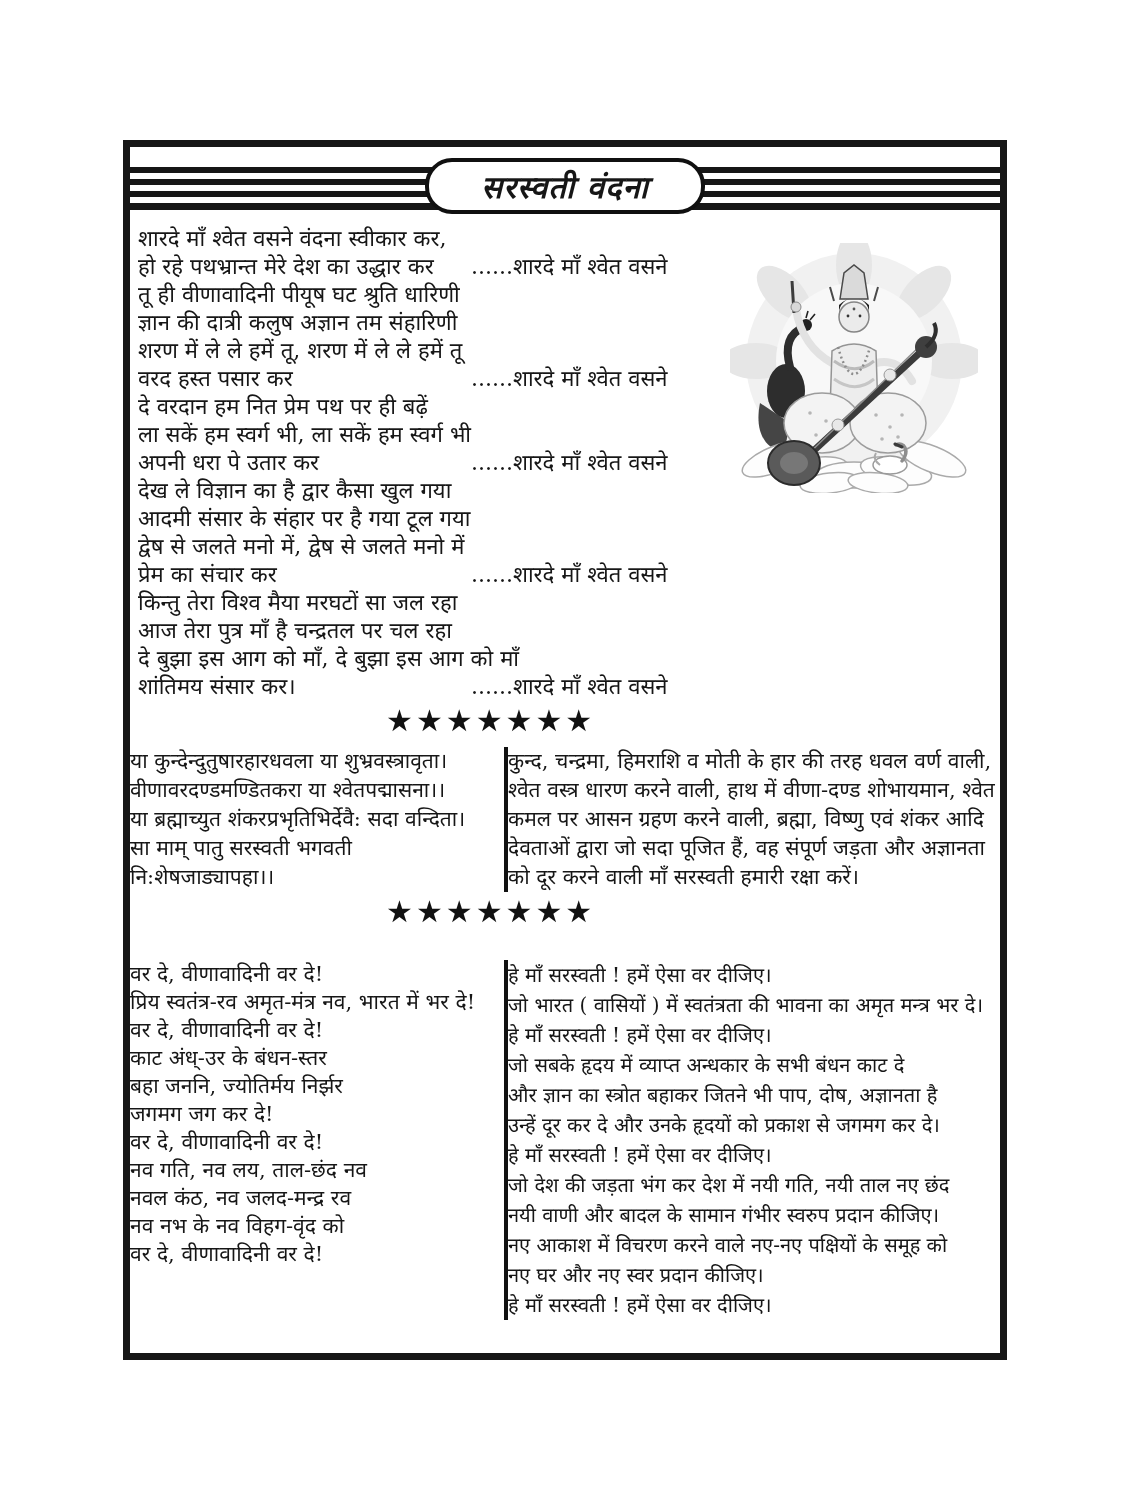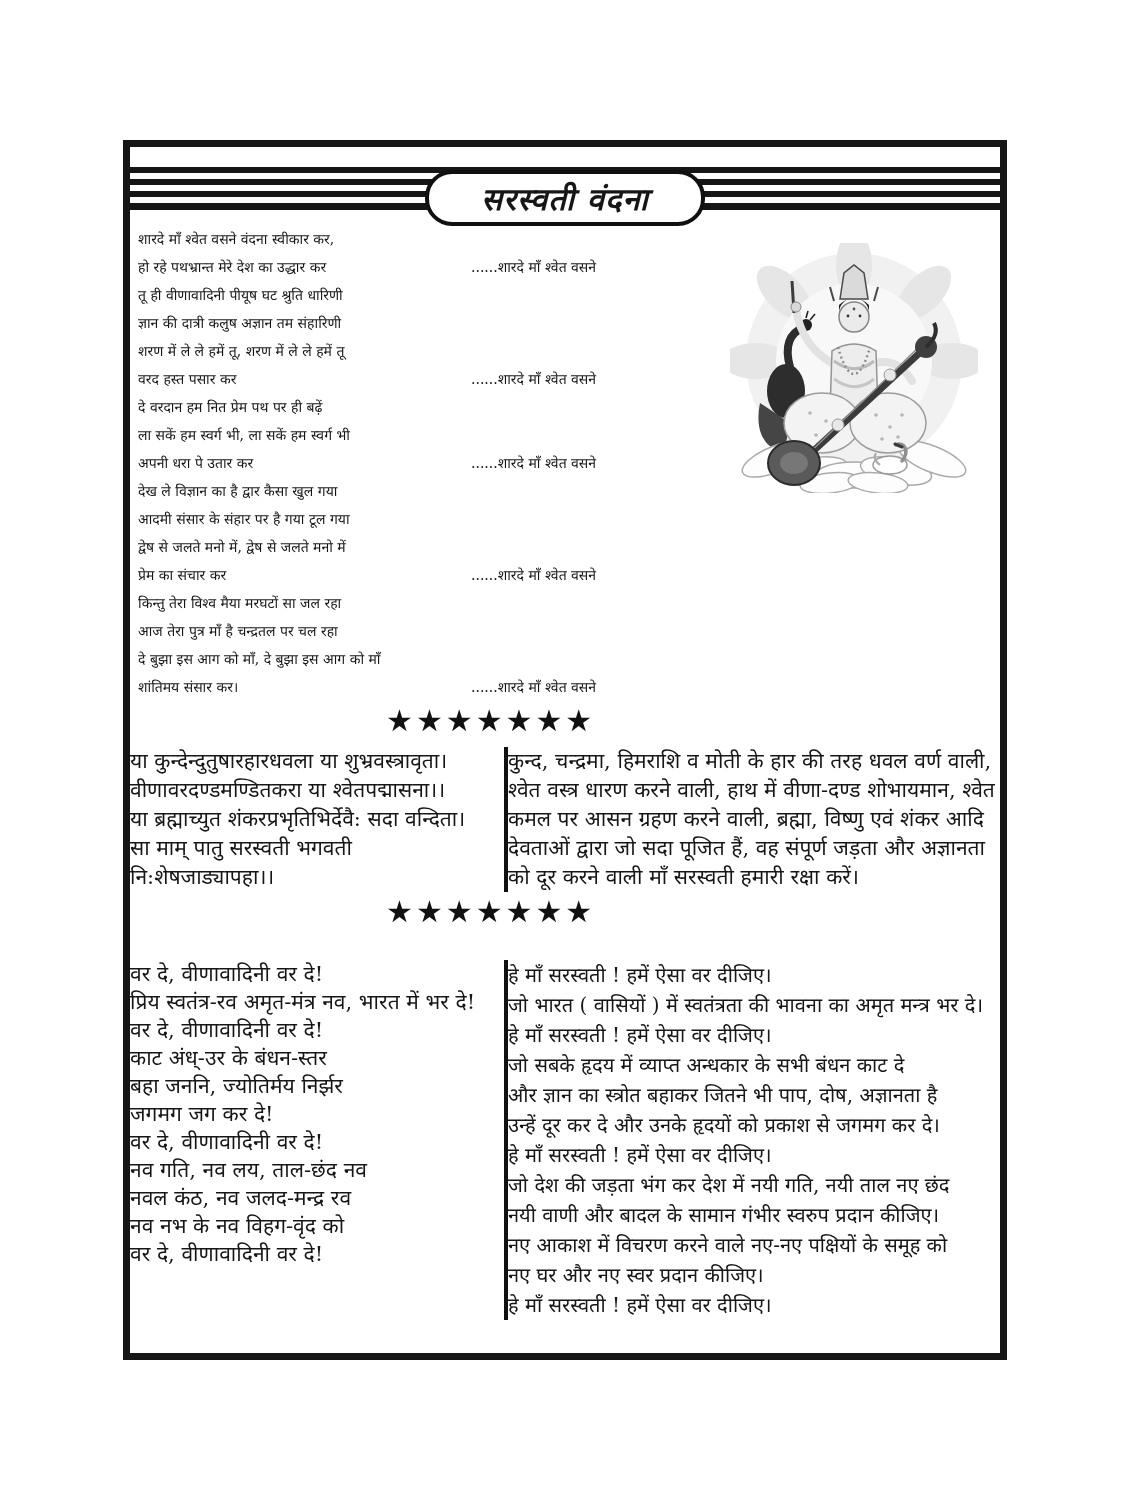--- a/index.html
+++ b/index.html
@@ -6,25 +6,25 @@
   .page{position:relative;width:1125px;height:1500px;background:#fff;
         font-family:"DejaVu Serif","Liberation Serif",serif;color:#161616;overflow:hidden;}
   .frame{position:absolute;left:123px;top:140px;width:884px;height:1220px;
          border:7px solid #161616;box-sizing:border-box;background:#fff;}
   
   .header-band{position:relative;height:70px;}
   .hline{position:absolute;left:0;right:0;height:6px;background:#161616;z-index:1;}
   .hl1{top:20px}.hl2{top:32px}.hl3{top:44px}.hl4{top:56px;height:7px}
   .title-oval{position:absolute;left:50%;top:11px;transform:translateX(-50%);
         width:272px;height:48px;background:#fff;border:4px solid #101010;border-radius:27px;
-        display:flex;align-items:center;justify-content:center;z-index:2;margin-top:12px;}
+        display:flex;align-items:center;justify-content:center;z-index:2;}
   .title-text{font-size:31px;font-style:italic;font-weight:bold;letter-spacing:1px;}
   
   .poem1{margin:8px 0 0 8px;position:relative;z-index:1;}
-  .p1-line{position:relative;line-height:28px;font-size:14px;white-space:nowrap;}
+  .p1-line{position:relative;line-height:28px;font-size:22px;white-space:nowrap;}
   .refrain{position:absolute;left:333px;top:0;}
   
   .stars{font-family:"DejaVu Sans","Liberation Sans",sans-serif;font-size:30px;
          letter-spacing:3px;color:#111;margin-left:256px;height:36px;line-height:36px;}
   .stars.s-top{margin-top:2px;}
   .stars.s-mid{margin-top:2px;}
   
   .cols{display:flex;margin-top:8px;align-items:stretch;}
   .col-left{width:374px;padding-left:0;box-sizing:border-box;flex:none;}
   .divider{width:4px;background:#111;flex:none;}

